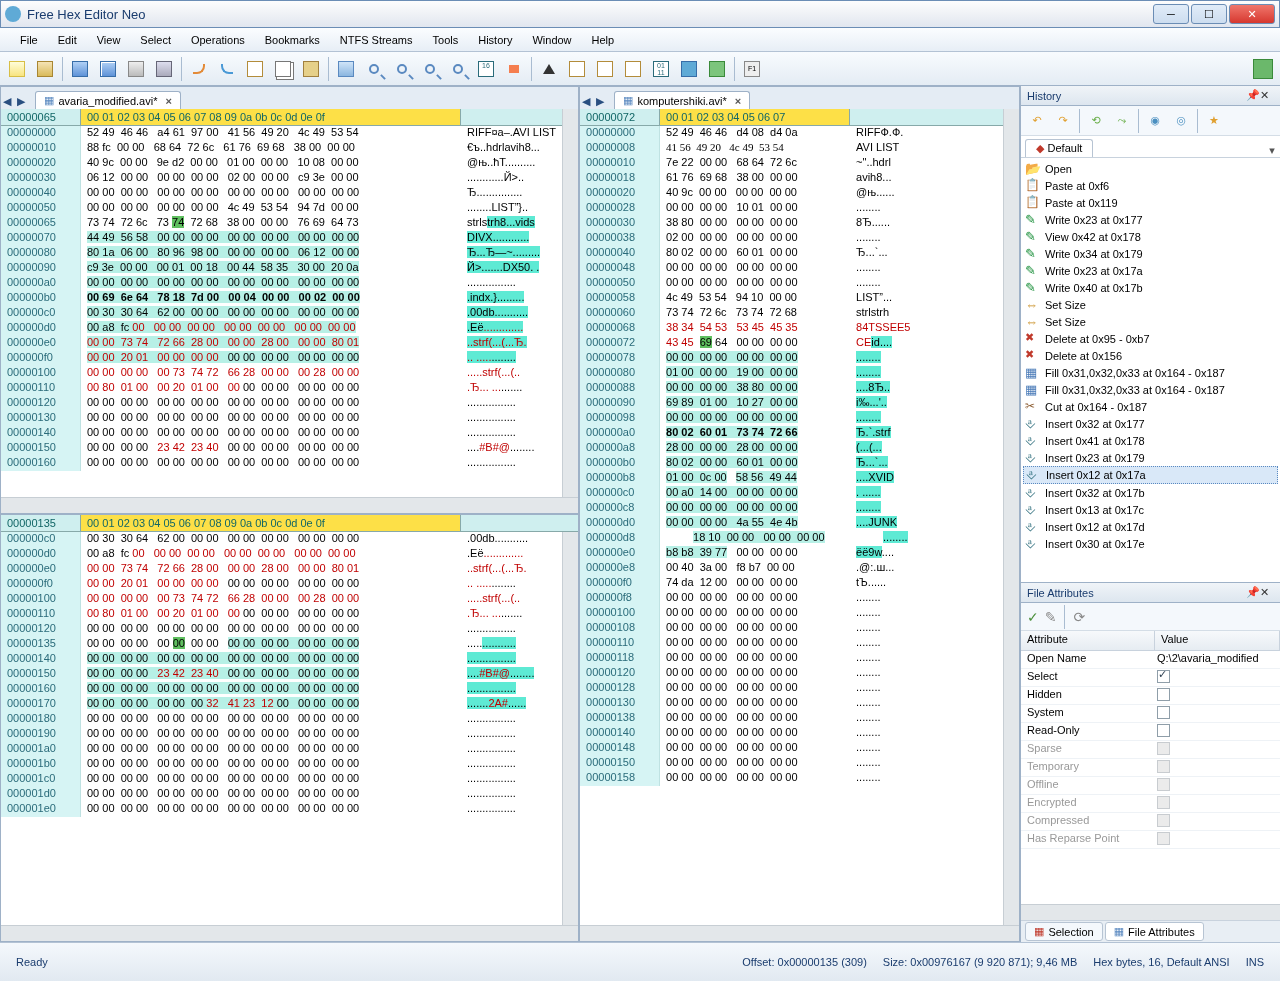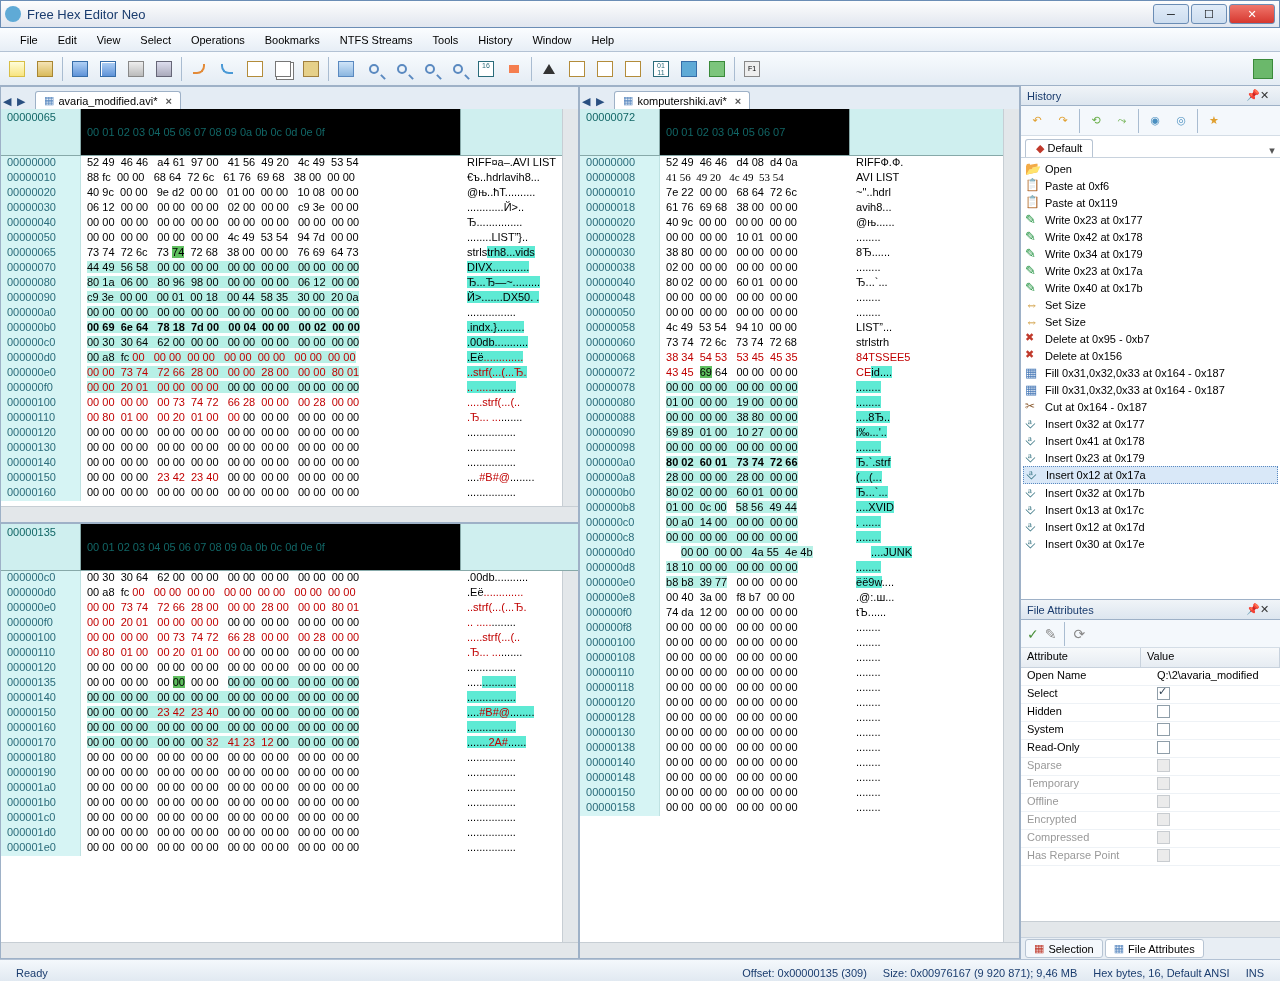--- a/index.html
+++ b/index.html
@@ -18,21 +18,21 @@
 .workspace{flex:1;display:flex;overflow:hidden}
 .leftpane{flex:1;display:flex;flex-direction:column;background:#fff}
 .hexpanel{flex:1;display:flex;flex-direction:column;border:1px solid #9eb1c7;overflow:hidden;position:relative;background:#fff}
 .tabstrip{height:22px;display:flex;align-items:end;background:#e4ecf4;padding:0 2px}
 .navarrow{width:14px;height:14px;color:#2a4f80}
 .tab{background:#fff;border:1px solid #9eb1c7;border-bottom:none;padding:2px 8px;border-radius:3px 3px 0 0;display:flex;align-items:center;gap:4px;margin-left:4px}
 .tab .x{color:#555;font-weight:bold;margin-left:4px}
 .hexcontent{flex:1;overflow:auto;font-family:"Courier New",monospace;font-size:12px;background:#fff;position:relative}
 .hexheader{display:flex;background:#cfefef;border-bottom:1px solid #87a9a9;font-family:"Courier New",monospace;font-size:12px;position:sticky;top:0}
 .offcol{width:80px;padding:2px 6px;border-right:1px solid #87a9a9;color:#166;background:#cfefef;text-align:left}
-.bytecol{padding:17px 6px;border-right:1px solid #87a9a9;background:#000000;color:#166}
+.bytecol{padding:2px 6px;border-right:1px solid #87a9a9;background:#fde047;color:#166}
 .asciicol{padding:2px 6px;background:#cfefef;color:#166;flex:1}
 .hexrow{display:flex;height:15px}
 .hexrow .off{width:80px;padding:0 6px;color:#2a6b7a;background:#d6f4f4;border-right:1px solid #bfe2e2}
 .hexrow .bytes{padding:0 6px;color:#000;white-space:pre}
 .hexrow .bytes .r{color:#c00000}
 .hexrow .bytes .g{background:#5fbf5f;color:#000}
 .hexrow .bytes .sel{background:#b7f0e6}
 .hexrow .ascii{padding:0 6px;color:#000;white-space:pre}
 .hexrow .ascii .r{color:#c00000}
 .hexrow .ascii .sel{background:#5eead4}
@@ -62,21 +62,21 @@
 .fattrrow .c{padding:1px 6px}
 .fattrrow .c1{width:130px}
 .fattrrow .c2{flex:1}
 .fattrrow.dis{color:#999}
 .cb{width:13px;height:13px;border:1px solid #8f9ea9;display:inline-block;background:#fff;position:relative}
 .cb.ck::after{content:"✓";position:absolute;top:-3px;left:0;font-size:11px;color:#2c3e50}
 .cb.dis{background:#ebebeb;border-color:#c8ccd0}
 .bottomtabs{height:22px;background:#e8eef4;display:flex;align-items:center;border-top:1px solid #c8d2dd;padding:0 4px;gap:2px}
 .btab{border:1px solid #b7c4d3;padding:2px 8px;background:#f4f8fc;border-radius:3px;display:flex;align-items:center;gap:4px}
 .btab.act{background:#fff}
-.statusbar{height:22px;background:linear-gradient(#f4f8fc,#e1e9f1);display:flex;align-items:flex-start;padding:7px 8px;border-top:1px solid #b3c2d4;color:#1a3c6e}
+.statusbar{height:39px;background:linear-gradient(#f4f8fc,#e1e9f1);display:flex;align-items:center;padding:7px 8px;border-top:1px solid #b3c2d4;color:#1a3c6e}
 .statusbar .sp{flex:1}
 .statusbar .seg{padding:0 8px}
 
 .ico{width:16px;height:16px;display:inline-block;position:relative}
 .ico-new{background:linear-gradient(#fffdd9,#f8e480);border:1px solid #d7be46}
 .ico-open{background:linear-gradient(#f5e3b5,#d9ba5a);border:1px solid #a88632}
 .ico-save{background:linear-gradient(#b0d0f5,#5f93d8);border:1px solid #376da8}
 .ico-saveas{background:linear-gradient(#b0d0f5,#5f93d8);border:1px solid #376da8;box-shadow:1px 1px 0 #fff inset}
 .ico-saveall{background:linear-gradient(#eee,#bbb);border:1px solid #888}
 .ico-print{background:linear-gradient(#dde,#aab);border:1px solid #667}
@@ -618,26 +618,26 @@
               <div class="bytes" style="width: 190px;"><span class="sel">00 a0  14 00   00 00  00 00</span></div>
               <div class="ascii"><span class="sel">. ......</span></div>
             </div>
             <div class="hexrow">
               <div class="off">000000c8</div>
               <div class="bytes" style="width: 190px;"><span class="sel">00 00  00 00   00 00  00 00</span></div>
               <div class="ascii"><span class="sel">........</span></div>
             </div>
             <div class="hexrow">
               <div class="off">000000d0</div>
-              <div class="bytes" style="width: 190px; margin-left: 15px;"><span class="sel">00 00  00 00   4a 55  4e 4b</span></div>
+              <div class="bytes" style="width: 190px;"><span class="sel">00 00  00 00   4a 55  4e 4b</span></div>
               <div class="ascii"><span class="sel">....JUNK</span></div>
             </div>
             <div class="hexrow">
               <div class="off">000000d8</div>
-              <div class="bytes" style="width: 190px;"><span class="sel">18 10  00 00   00 00  00 00</span></div>
+              <div class="bytes" style="width: 190px; margin-left: 27px;"><span class="sel">18 10  00 00   00 00  00 00</span></div>
               <div class="ascii"><span class="sel">........</span></div>
             </div>
             <div class="hexrow">
               <div class="off">000000e0</div>
               <div class="bytes" style="width: 190px;"><span class="sel">b8 b8  39 77</span>   00 00  00 00</div>
               <div class="ascii"><span class="sel">ёё9w</span>....</div>
             </div>
             <div class="hexrow">
               <div class="off">000000e8</div>
               <div class="bytes" style="width: 190px;">00 40  3a 00   f8 b7  00 00</div>
@@ -772,21 +772,21 @@
         <div class="histitem">
           <span class="ic ico-paste2"></span>
           <span>Paste at 0x119</span>
         </div>
         <div class="histitem">
           <span class="ic ico-write"></span>
           <span>Write 0x23 at 0x177</span>
         </div>
         <div class="histitem">
           <span class="ic ico-write"></span>
-          <span>Write 0x42 at 0x178</span>
+          <span>View 0x42 at 0x178</span>
         </div>
         <div class="histitem">
           <span class="ic ico-write"></span>
           <span>Write 0x34 at 0x179</span>
         </div>
         <div class="histitem">
           <span class="ic ico-write"></span>
           <span>Write 0x23 at 0x17a</span>
         </div>
         <div class="histitem">
@@ -863,21 +863,21 @@
         <span class="cl">✕</span>
       </div>
       <div class="fattrtools">
         <span style="color:#4a8f3a;font-size:14px">✓</span>
         <span style="color:#888;font-size:14px">✎</span>
         <span class="tsep"></span>
         <span style="color:#888;font-size:14px">⟳</span>
       </div>
       <div class="fattrgrid">
         <div class="fattrhdr">
-          <div class="c" style="width:120px">Attribute</div>
+          <div class="c" style="width:134px">Attribute</div>
           <div class="c" style="flex:1">Value</div>
         </div>
         <div id="fattrrows">
             <div class="fattrrow">
               <div class="c c1">Open Name</div>
               <div class="c c2">Q:\2\avaria_modified</div>
             </div>
             <div class="fattrrow">
               <div class="c c1">Select</div>
               <div class="c c2"><span class="cb ck"></span></div>

